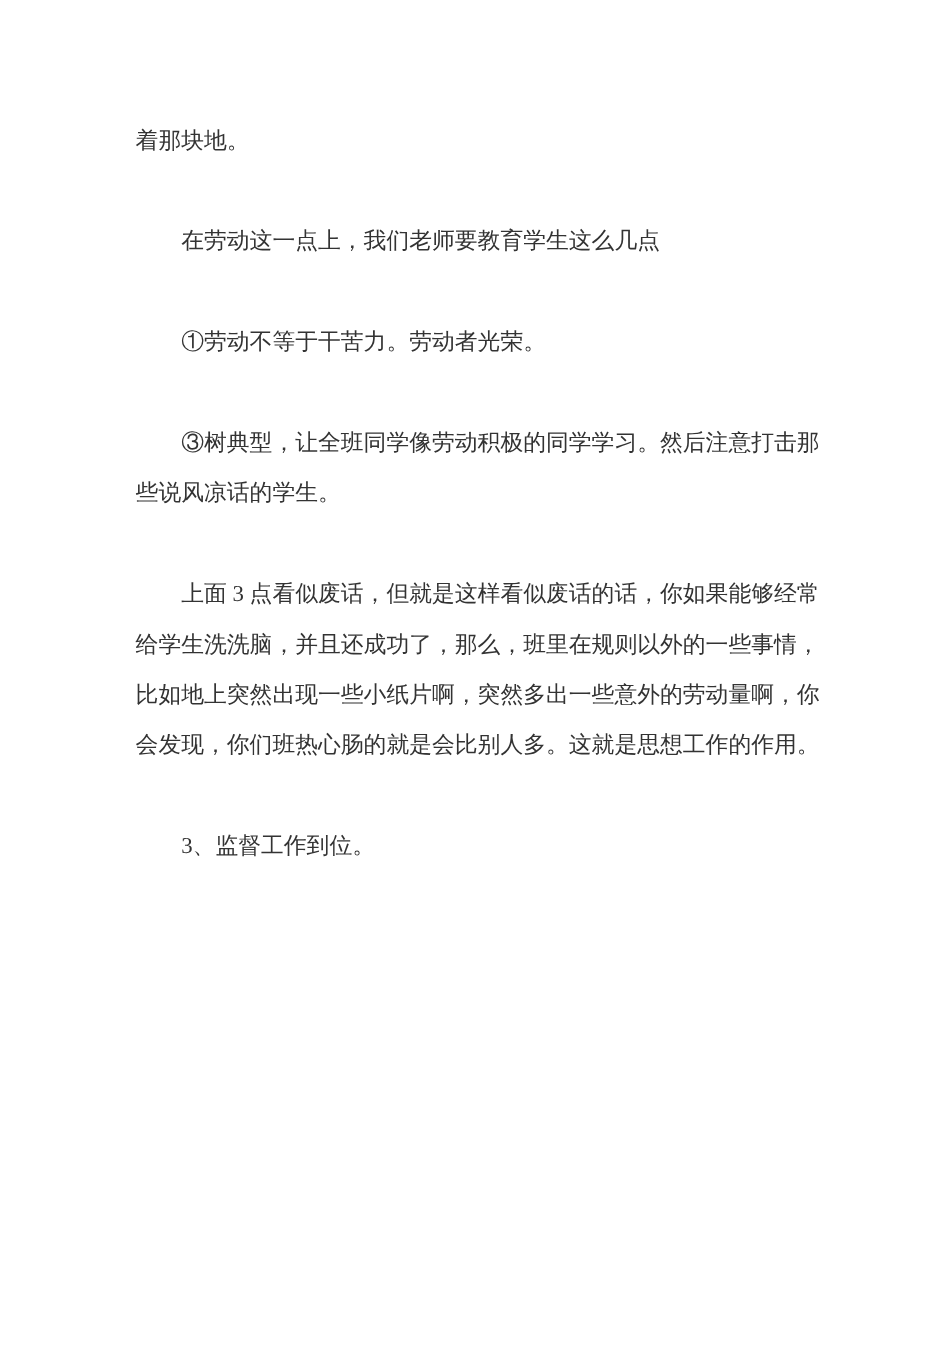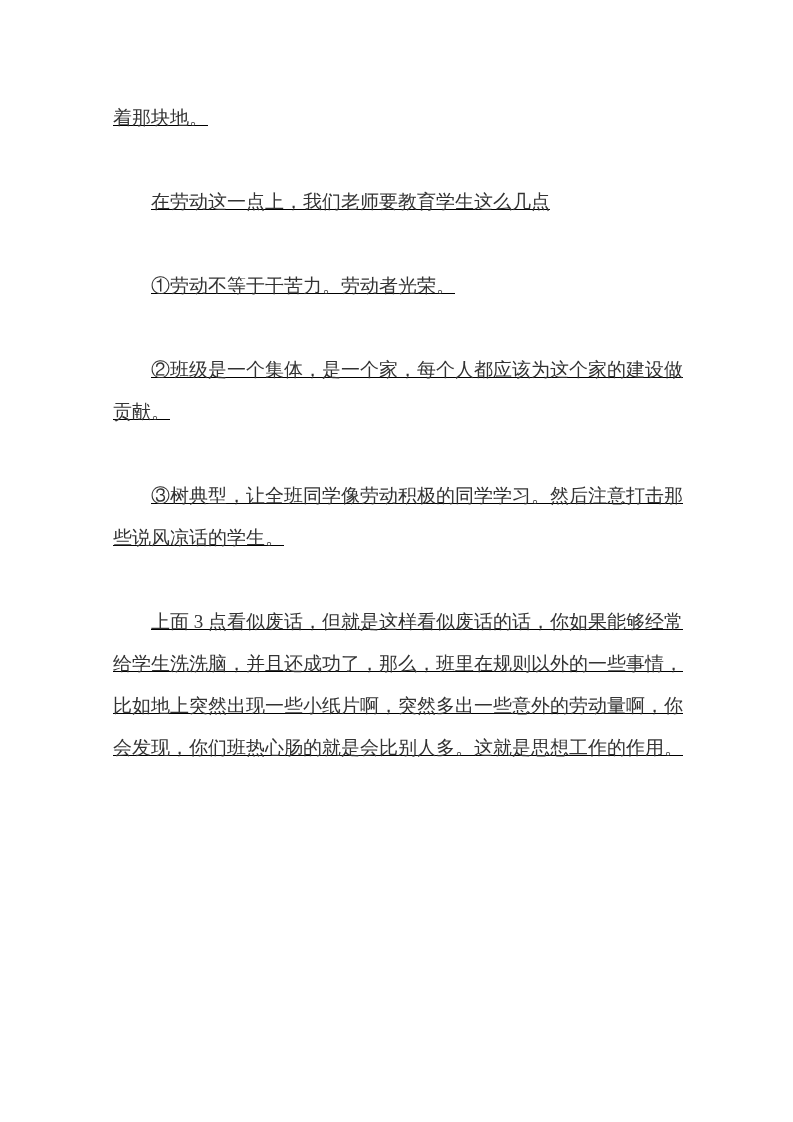--- a/index.html
+++ b/index.html
@@ -12,21 +12,20 @@
     height: 1122px;
     overflow: hidden;
     font-family: "Liberation Serif", "DejaVu Serif", serif;
   }
   .page {
     box-sizing: border-box;
     width: 793px;
     height: 1122px;
     background: #ffffff;
     padding: 97px 110px 0 113px;
-    text-decoration: underline;
   }
   .text-block {
     width: 570px;
   }
   .para {
     margin: 0 0 42px 0;
     font-size: 19px;
     line-height: 42px;
     color: #333333;
     text-align: justify;
@@ -43,17 +42,17 @@
 </style>
 </head>
 <body>
 
 <div class="page">
   <div class="text-block">
 
   <p class="para no-indent">着那块地。</p>
       <p class="para">在劳动这一点上，我们老师要教育学生这么几点</p>
       <p class="para">①劳动不等于干苦力。劳动者光荣。</p>
-      <p class="para">②班级是一个集体，是一个家，每个人都应该为这个家的建设做贡献。</p>
       <p class="para">③树典型，让全班同学像劳动积极的同学学习。然后注意打击那些说风凉话的学生。</p>
       <p class="para">上面 3 点看似废话，但就是这样看似废话的话，你如果能够经常给学生洗洗脑，并且还成功了，那么，班里在规则以外的一些事情，比如地上突然出现一些小纸片啊，突然多出一些意外的劳动量啊，你会发现，你们班热心肠的就是会比别人多。这就是思想工作的作用。</p>
+      <p class="para">3、监督工作到位。</p>
     </div>
 </div>
 
 </body></html>

